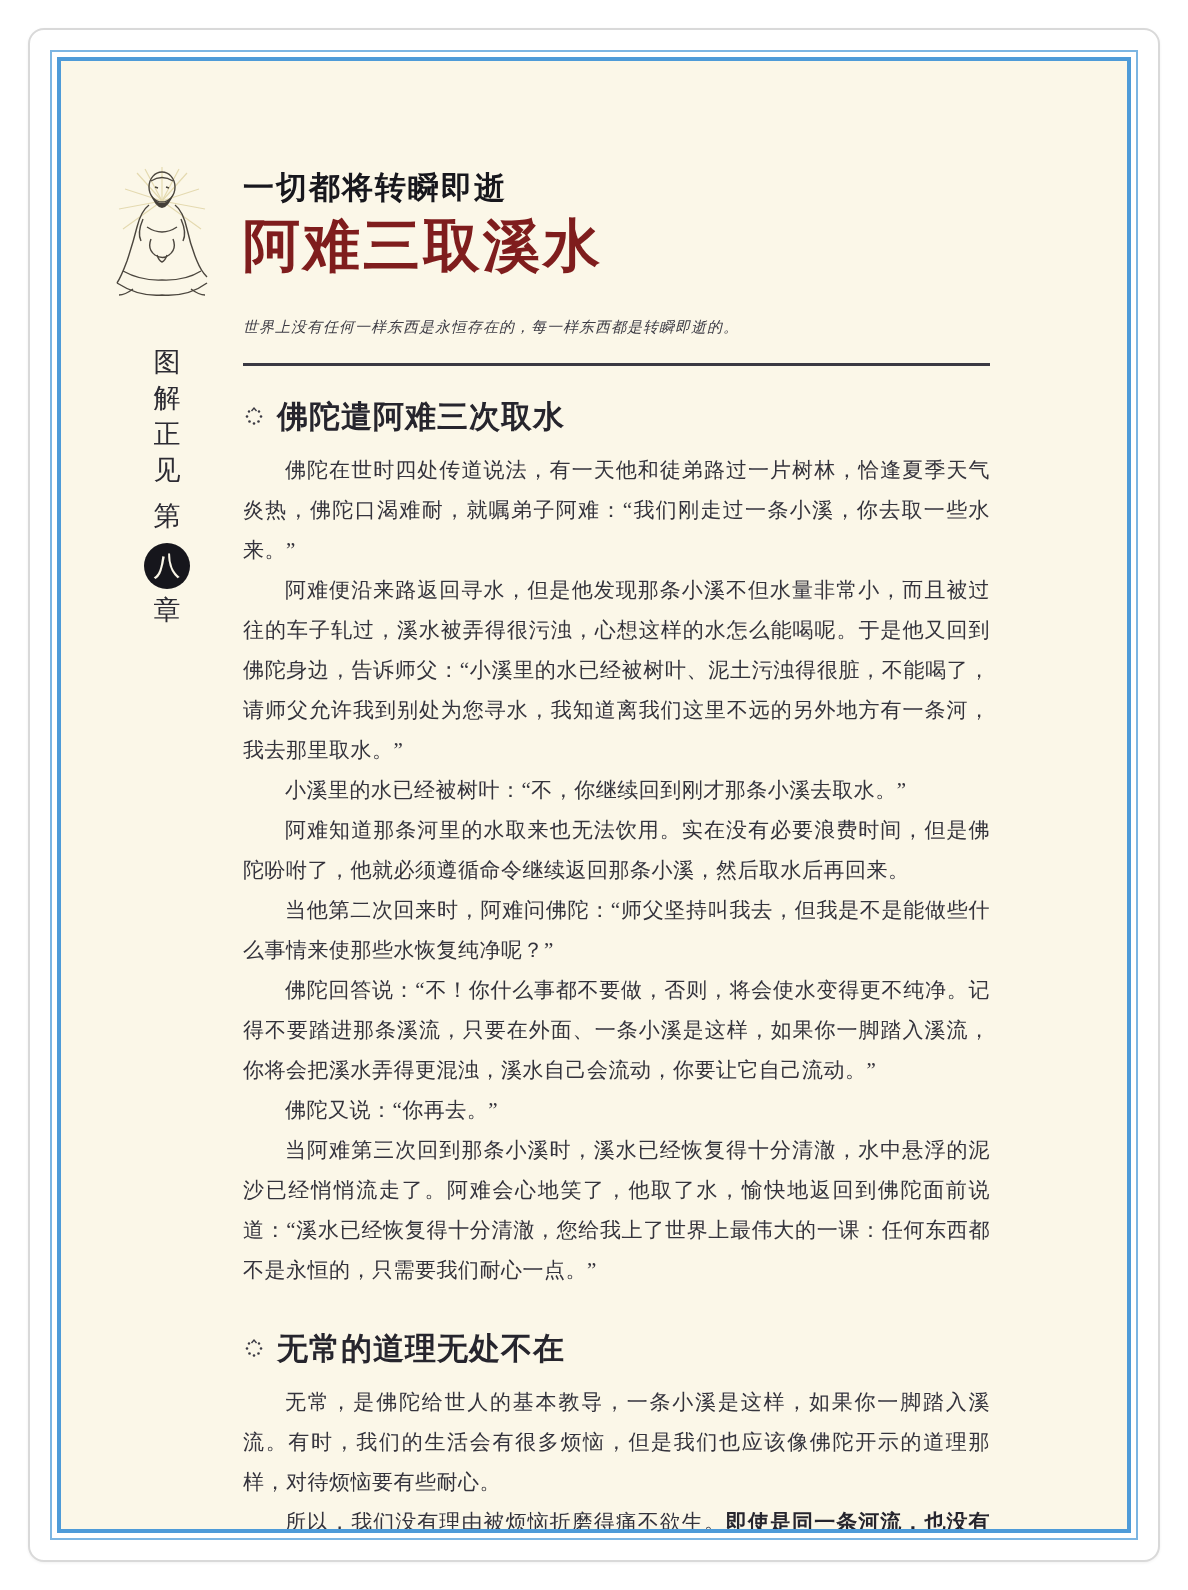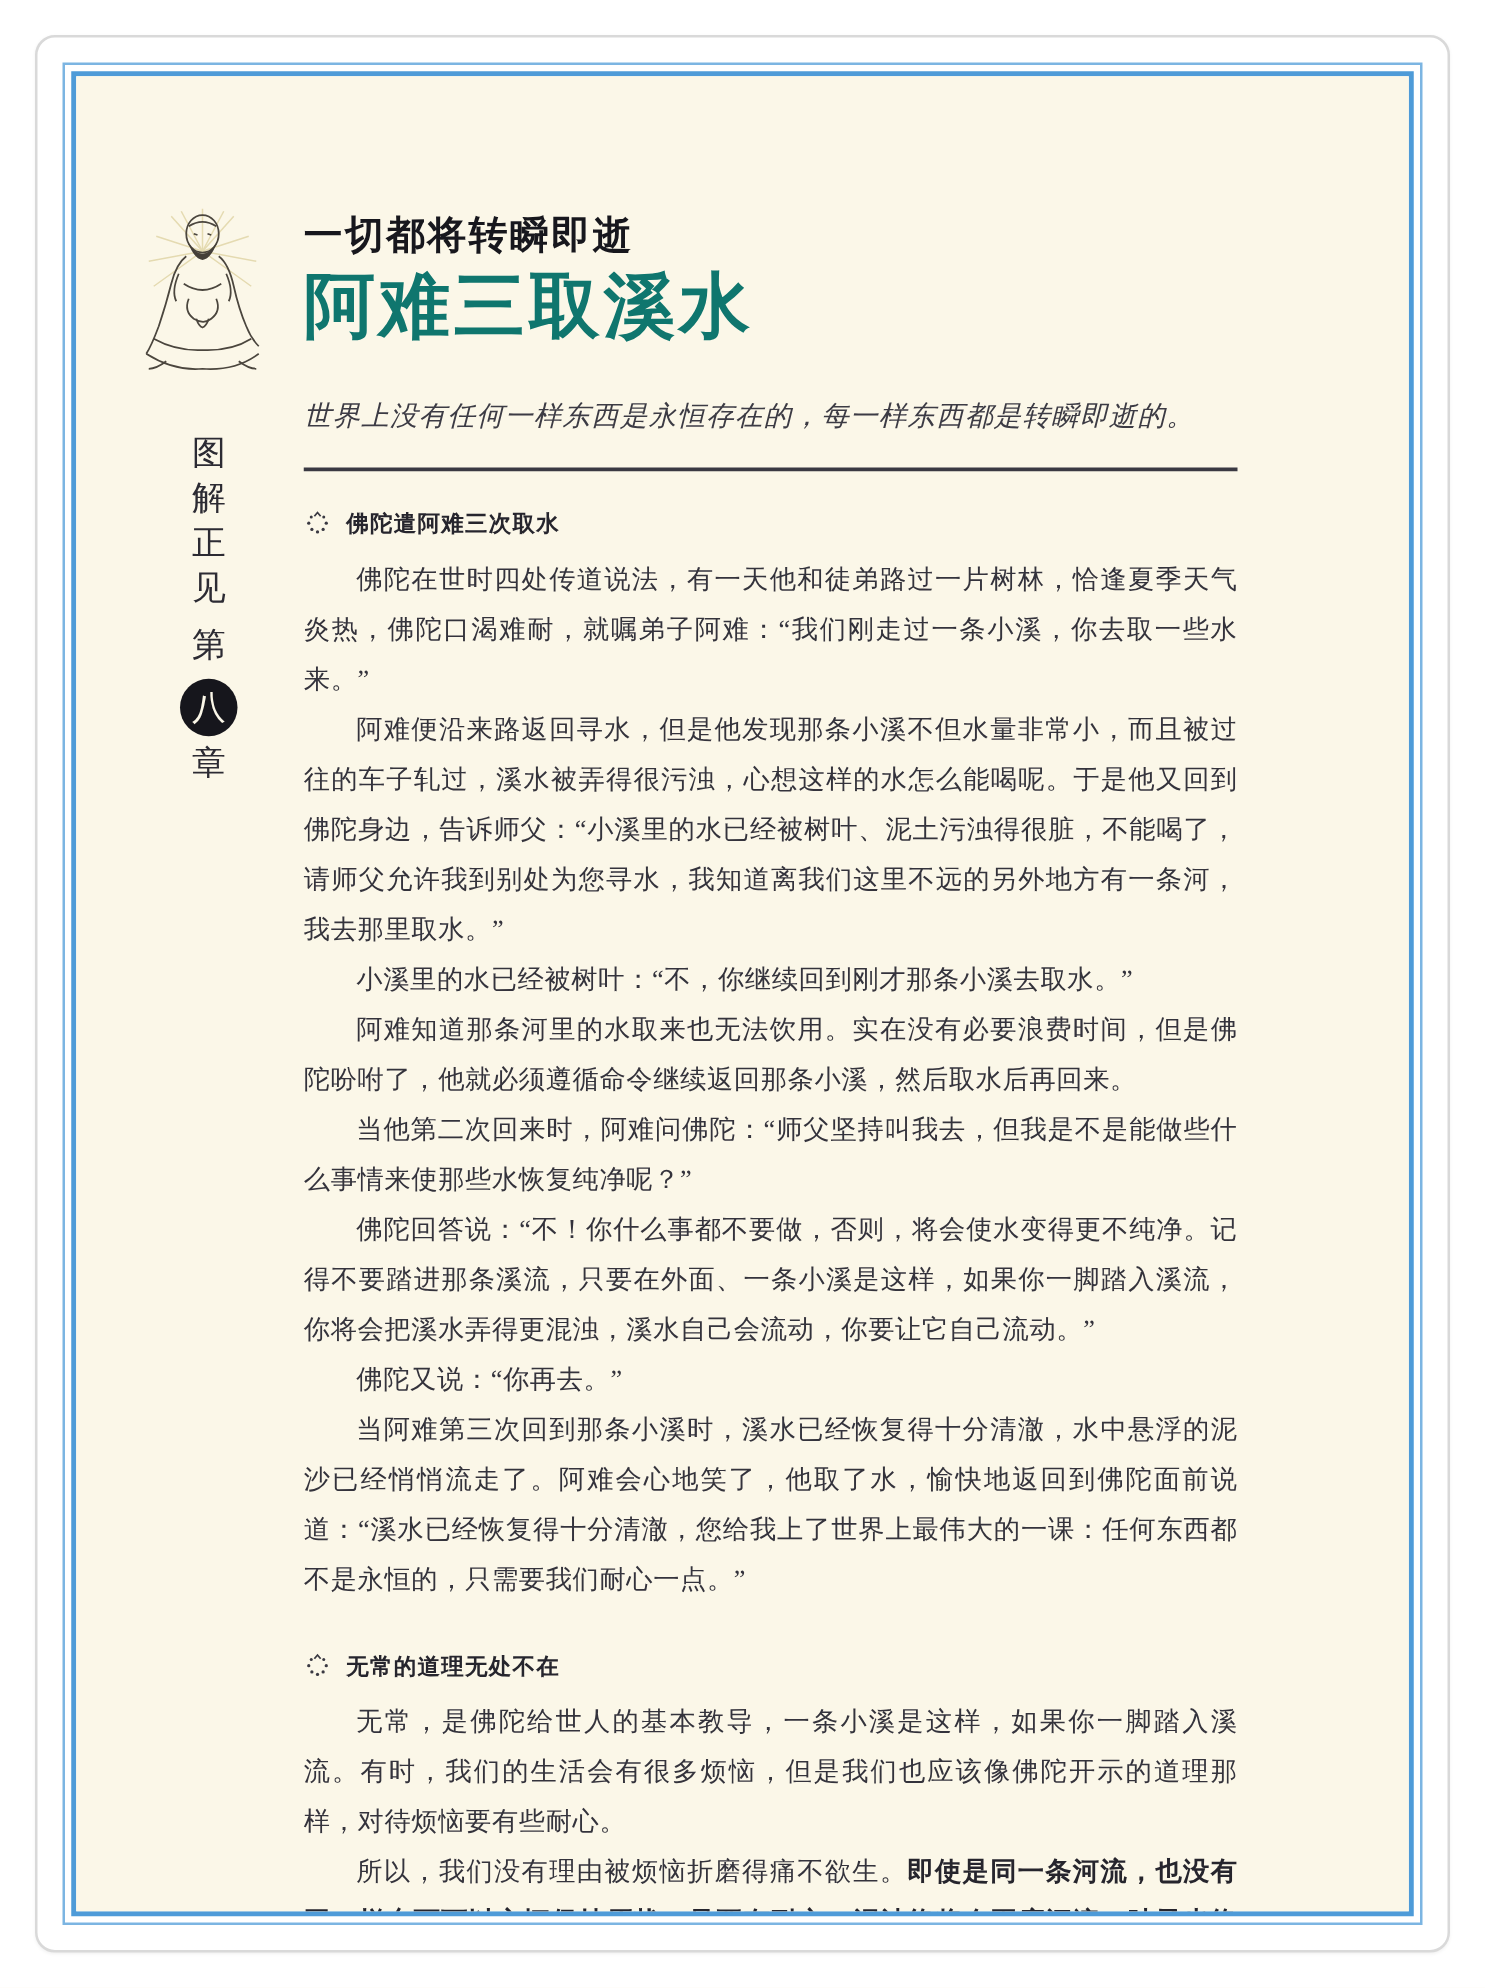--- a/index.html
+++ b/index.html
@@ -22,28 +22,28 @@
     color:#fbf7e8; display:flex; align-items:center; justify-content:center;
     font-size:27px; margin:4px 0 8px 0; }
 
   
   .buddha { position:absolute; left:42px; top:100px; width:118px; height:148px; }
 
   
   .content { position:relative; margin-left:182px; width:747px; padding-top:106px; }
   .eyebrow { font-family:"Liberation Sans","DejaVu Sans",sans-serif;
     font-weight:700; font-size:31px; color:#17171d; letter-spacing:2px; }
-  .main-title { font-weight:700; font-size:57px; color:#0f766e; letter-spacing:3px;
+  .main-title { font-weight:700; font-size:57px; color:#7f1d1d; letter-spacing:3px;
     margin-top:6px; line-height:1.1; }
-  .intro { margin-top:40px; font-style:italic; font-size:22px; color:#3c3b44;
+  .intro { margin-top:40px; font-style:italic; font-size:15px; color:#3c3b44;
     letter-spacing:1px; }
   .divider { margin-top:26px; border-top:3px solid #3a3942; }
 
   .section-heading { display:flex; align-items:center; gap:12px; margin-top:30px;
-    font-weight:700; font-size:18px; color:#26252d; letter-spacing:1px; }
+    font-weight:700; font-size:31px; color:#26252d; letter-spacing:1px; }
   .section-heading .icon { flex:0 0 auto; display:inline-flex; }
 
   .body-p { font-size:21px; color:#34333c; line-height:40px; text-align:justify;
     text-indent:2em; letter-spacing:0.5px; }
   .first-p { margin-top:12px; }
   .s2-heading { margin-top:38px; }
   .body-p b { font-weight:700; color:#26252d; }
 
   .footer { margin-top:52px; display:flex; align-items:center; justify-content:center;
     gap:6px; }

